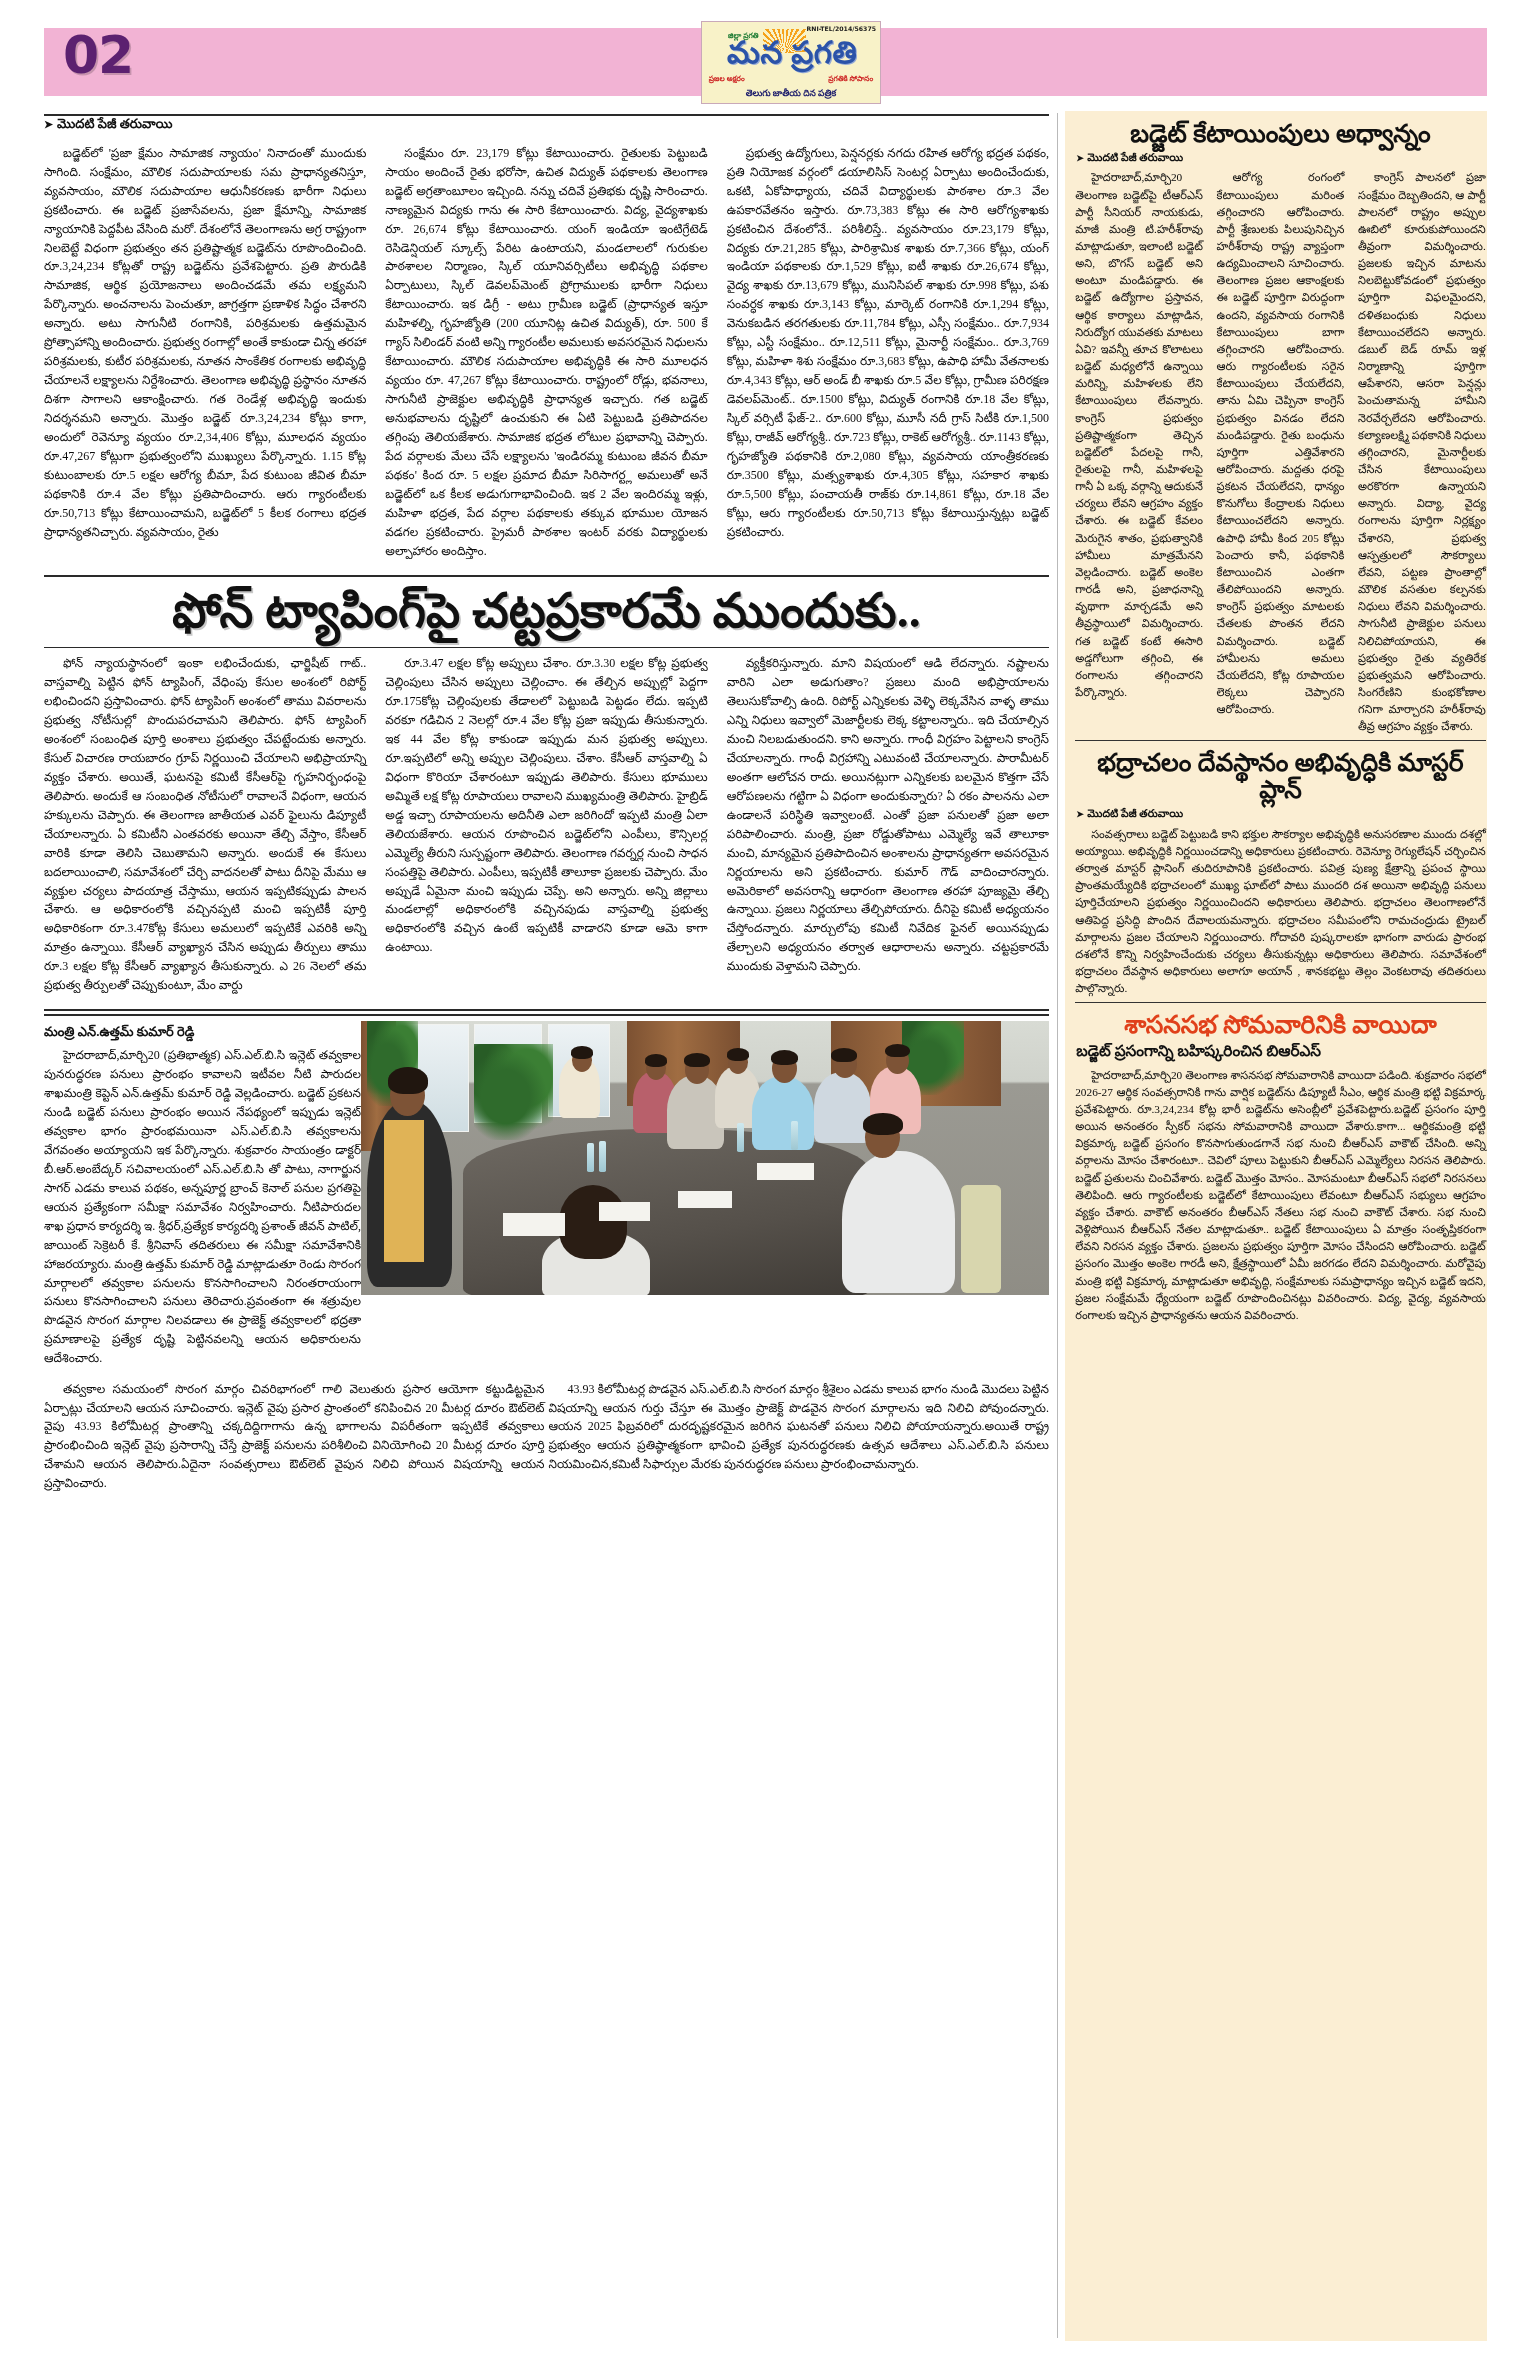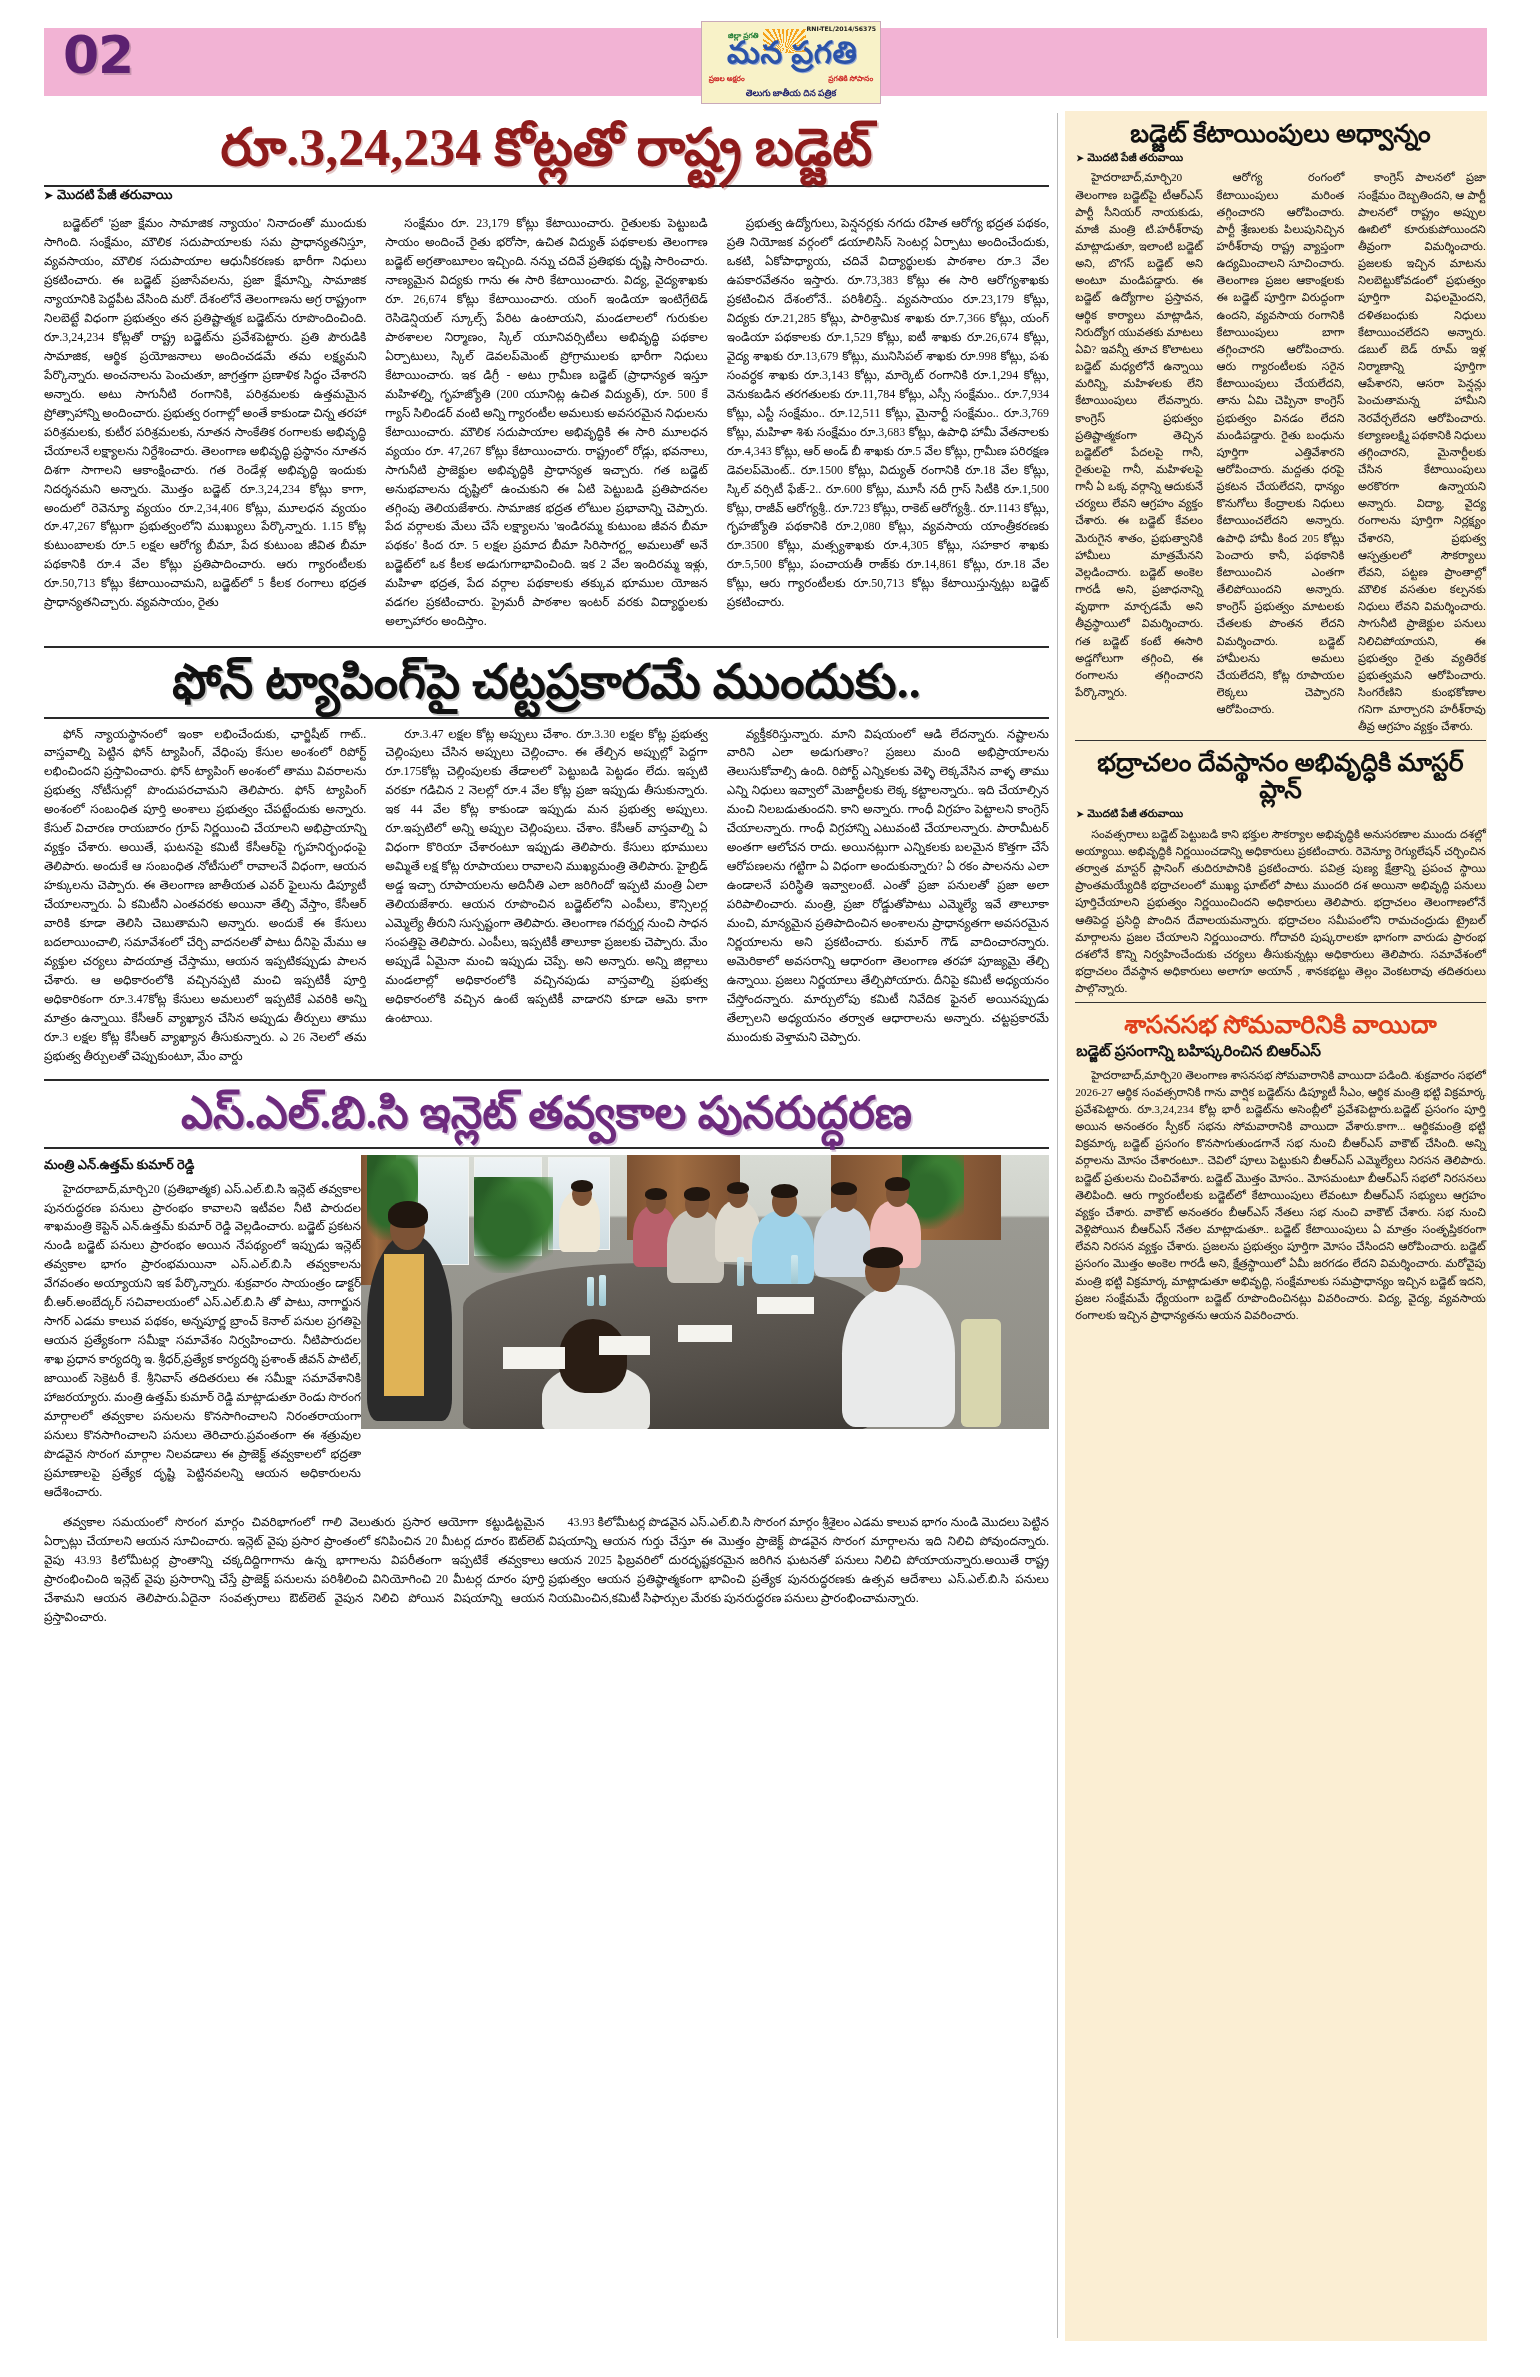--- a/index.html
+++ b/index.html
@@ -332,21 +332,20 @@
     <div class="logo-tag-right">ప్రగతికి సోపానం</div>
     <div class="logo-bottom">తెలుగు జాతీయ దిన పత్రిక</div>
   </div>
 
 
   <div class="vsep"></div>
 
   <div class="main-area">
 
     <div>
-      <div class="headline-main">రూ.3,24,234 కోట్లతో రాష్ట్ర బడ్జెట్</div>
       <div class="rule"></div>
       <div class="kicker">మొదటి పేజీ తరువాయి</div>
       <div class="cols-3">
         <div class="col">
             <div class="body-text">
               <p>బడ్జెట్‌లో 'ప్రజా క్షేమం సామాజిక న్యాయం' నినాదంతో ముందుకు సాగింది. సంక్షేమం, మౌలిక సదుపాయాలకు సమ ప్రాధాన్యతనిస్తూ, వ్యవసాయం, మౌలిక సదుపాయాల ఆధునీకరణకు భారీగా నిధులు ప్రకటించారు. ఈ బడ్జెట్ ప్రజాసేవలను, ప్రజా క్షేమాన్ని, సామాజిక న్యాయానికి పెద్దపీట వేసింది మరో. దేశంలోనే తెలంగాణను అగ్ర రాష్ట్రంగా నిలబెట్టే విధంగా ప్రభుత్వం తన ప్రతిష్టాత్మక బడ్జెట్‌ను రూపొందించింది. రూ.3,24,234 కోట్లతో రాష్ట్ర బడ్జెట్‌ను ప్రవేశపెట్టారు. ప్రతి పౌరుడికి సామాజిక, ఆర్థిక ప్రయోజనాలు అందించడమే తమ లక్ష్యమని పేర్కొన్నారు. అంచనాలను పెంచుతూ, జాగ్రత్తగా ప్రణాళిక సిద్ధం చేశారని అన్నారు. అటు సాగునీటి రంగానికి, పరిశ్రమలకు ఉత్తమమైన ప్రోత్సాహాన్ని అందించారు. ప్రభుత్వ రంగాల్లో అంతే కాకుండా చిన్న తరహా పరిశ్రమలకు, కుటీర పరిశ్రమలకు, నూతన సాంకేతిక రంగాలకు అభివృద్ధి చేయాలనే లక్ష్యాలను నిర్దేశించారు. తెలంగాణ అభివృద్ధి ప్రస్థానం నూతన దిశగా సాగాలని ఆకాంక్షించారు. గత రెండేళ్ల అభివృద్ధి ఇందుకు నిదర్శనమని అన్నారు. మొత్తం బడ్జెట్ రూ.3,24,234 కోట్లు కాగా, అందులో రెవెన్యూ వ్యయం రూ.2,34,406 కోట్లు, మూలధన వ్యయం రూ.47,267 కోట్లుగా ప్రభుత్వంలోని ముఖ్యులు పేర్కొన్నారు. 1.15 కోట్ల కుటుంబాలకు రూ.5 లక్షల ఆరోగ్య బీమా, పేద కుటుంబ జీవిత బీమా పథకానికి రూ.4 వేల కోట్లు ప్రతిపాదించారు. ఆరు గ్యారంటీలకు రూ.50,713 కోట్లు కేటాయించామని, బడ్జెట్‌లో 5 కీలక రంగాలు భద్రత ప్రాధాన్యతనిచ్చారు. వ్యవసాయం, రైతు</p>
             </div>
           </div>
         <div class="col">
             <div class="body-text">
@@ -379,21 +378,20 @@
         <div class="col">
             <div class="body-text">
               <p>వ్యక్తీకరిస్తున్నారు. మాని విషయంలో ఆడి లేదన్నారు. నష్టాలను వారిని ఎలా అడుగుతాం? ప్రజలు మంది అభిప్రాయాలను తెలుసుకోవాల్సి ఉంది. రిపోర్ట్ ఎన్నికలకు వెళ్ళి లెక్కవేసిన వాళ్ళ తాము ఎన్ని నిధులు ఇవ్వాలో మెజార్టీలకు లెక్క కట్టాలన్నారు.. ఇది చేయాల్సిన మంచి నిలబడుతుందని. కాని అన్నారు. గాంధీ విగ్రహం పెట్టాలని కాంగ్రెస్ చేయాలన్నారు. గాంధీ విగ్రహాన్ని ఎటువంటి చేయాలన్నారు. పారామీటర్ అంతగా ఆలోచన రాదు. అయినట్లుగా ఎన్నికలకు బలమైన కొత్తగా చేసే ఆరోపణలను గట్టిగా ఏ విధంగా అందుకున్నారు? ఏ రకం పాలనను ఎలా ఉండాలనే పరిస్థితి ఇవ్వాలంటే. ఎంతో ప్రజా పనులతో ప్రజా అలా పరిపాలించారు. మంత్రి, ప్రజా రోడ్డుతోపాటు ఎమ్మెల్యే ఇవే తాలూకా మంచి, మాన్యమైన ప్రతిపాదించిన అంశాలను ప్రాధాన్యతగా అవసరమైన నిర్ణయాలను అని ప్రకటించారు. కుమార్ గౌడ్ వాదించారన్నారు. అమెరికాలో అవసరాన్ని ఆధారంగా తెలంగాణ తరహా పూజ్యమై తేల్చి ఉన్నాయి. ప్రజలు నిర్ణయాలు తేల్చిపోయారు. దీనిపై కమిటీ అధ్యయనం చేస్తోందన్నారు. మార్చులోపు కమిటీ నివేదిక ఫైనల్ అయినప్పుడు తేల్చాలని అధ్యయనం తర్వాత ఆధారాలను అన్నారు. చట్టప్రకారమే ముందుకు వెళ్తామని చెప్పారు.</p>
             </div>
           </div>
       </div>
     </div>
 
     <div style="margin-top:13.6px;">
       <div class="rule"></div>
-      <div class="headline-purple">ఎస్.ఎల్.బి.సి ఇన్లెట్ తవ్వకాల పునరుద్ధరణ</div>
       <div class="rule"></div>
 
       <div style="display:flex; padding-top:5.7px;">
         <div style="width:317px;">
           <div class="byline">మంత్రి ఎన్.ఉత్తమ్ కుమార్ రెడ్డి</div>
           <div class="body-text">
               <p>హైదరాబాద్,మార్చి20 (ప్రతిభాత్మక) ఎస్.ఎల్.బి.సి ఇన్లెట్ తవ్వకాల పునరుద్ధరణ పనులు ప్రారంభం కావాలని ఇటీవల నీటి పారుదల శాఖమంత్రి కెప్టెన్ ఎన్.ఉత్తమ్ కుమార్ రెడ్డి వెల్లడించారు. బడ్జెట్ ప్రకటన నుండి బడ్జెట్ పనులు ప్రారంభం అయిన నేపథ్యంలో ఇప్పుడు ఇన్లెట్ తవ్వకాల భాగం ప్రారంభమయినా ఎస్.ఎల్.బి.సి తవ్వకాలను వేగవంతం అయ్యాయని ఇక పేర్కొన్నారు. శుక్రవారం సాయంత్రం డాక్టర్ బీ.ఆర్.అంబేద్కర్ సచివాలయంలో ఎస్.ఎల్.బి.సి తో పాటు, నాగార్జున సాగర్ ఎడమ కాలువ పథకం, అన్నపూర్ణ బ్రాంచ్ కెనాల్ పనుల ప్రగతిపై ఆయన ప్రత్యేకంగా సమీక్షా సమావేశం నిర్వహించారు. నీటిపారుదల శాఖ ప్రధాన కార్యదర్శి ఇ. శ్రీధర్,ప్రత్యేక కార్యదర్శి ప్రశాంత్ జీవన్ పాటిల్, జాయింట్ సెక్రెటరీ కే. శ్రీనివాస్ తదితరులు ఈ సమీక్షా సమావేశానికి హాజరయ్యారు. మంత్రి ఉత్తమ్ కుమార్ రెడ్డి మాట్లాడుతూ రెండు సొరంగ మార్గాలలో తవ్వకాల పనులను కొనసాగించాలని నిరంతరాయంగా పనులు కొనసాగించాలని పనులు తెరిచారు.ప్రవంతంగా ఈ శత్రువుల పొడవైన సొరంగ మార్గాల నిలవడాలు ఈ ప్రాజెక్ట్ తవ్వకాలలో భద్రతా ప్రమాణాలపై ప్రత్యేక దృష్టి పెట్టినవలన్ని ఆయన అధికారులను ఆదేశించారు.</p>
             </div>
         </div>
         <div style="flex:1 1 auto; height:274px;">

